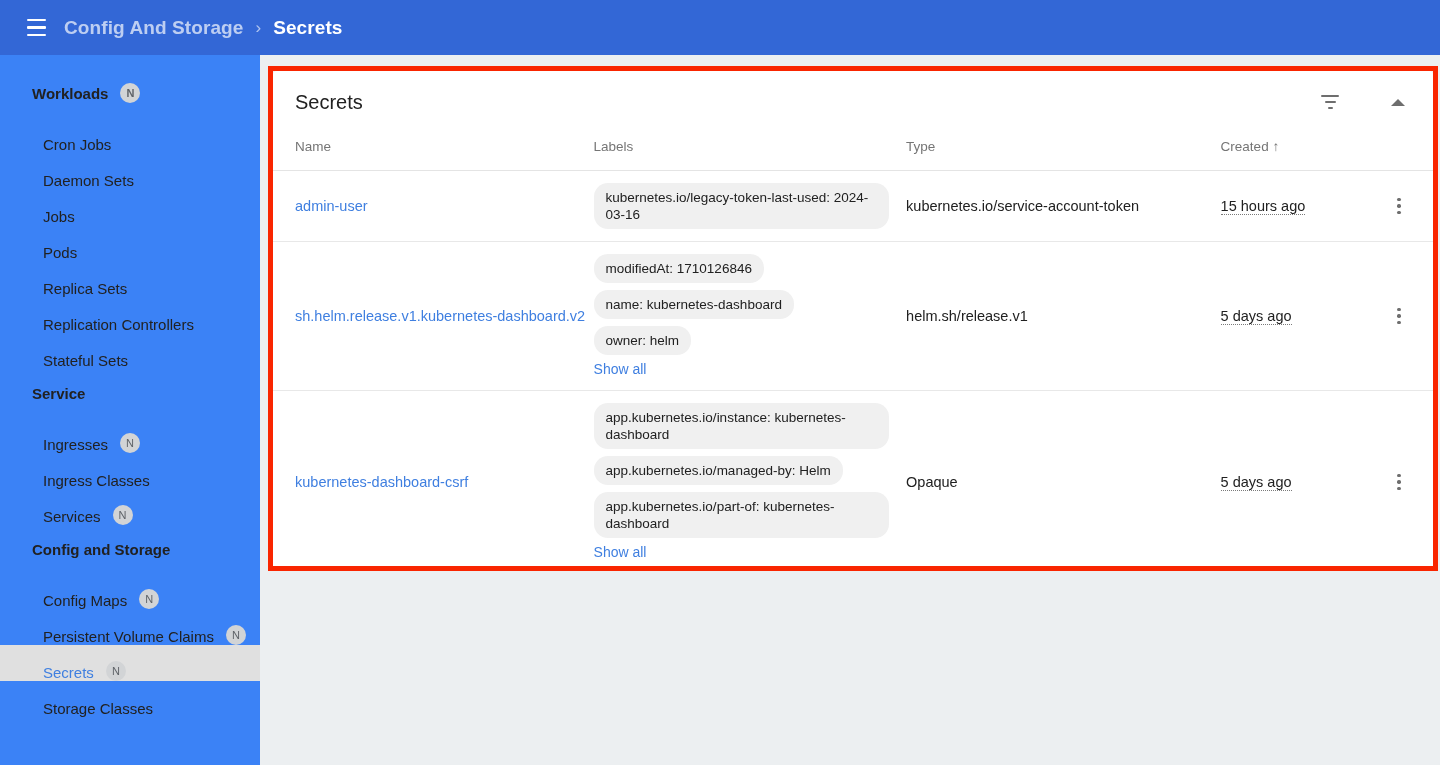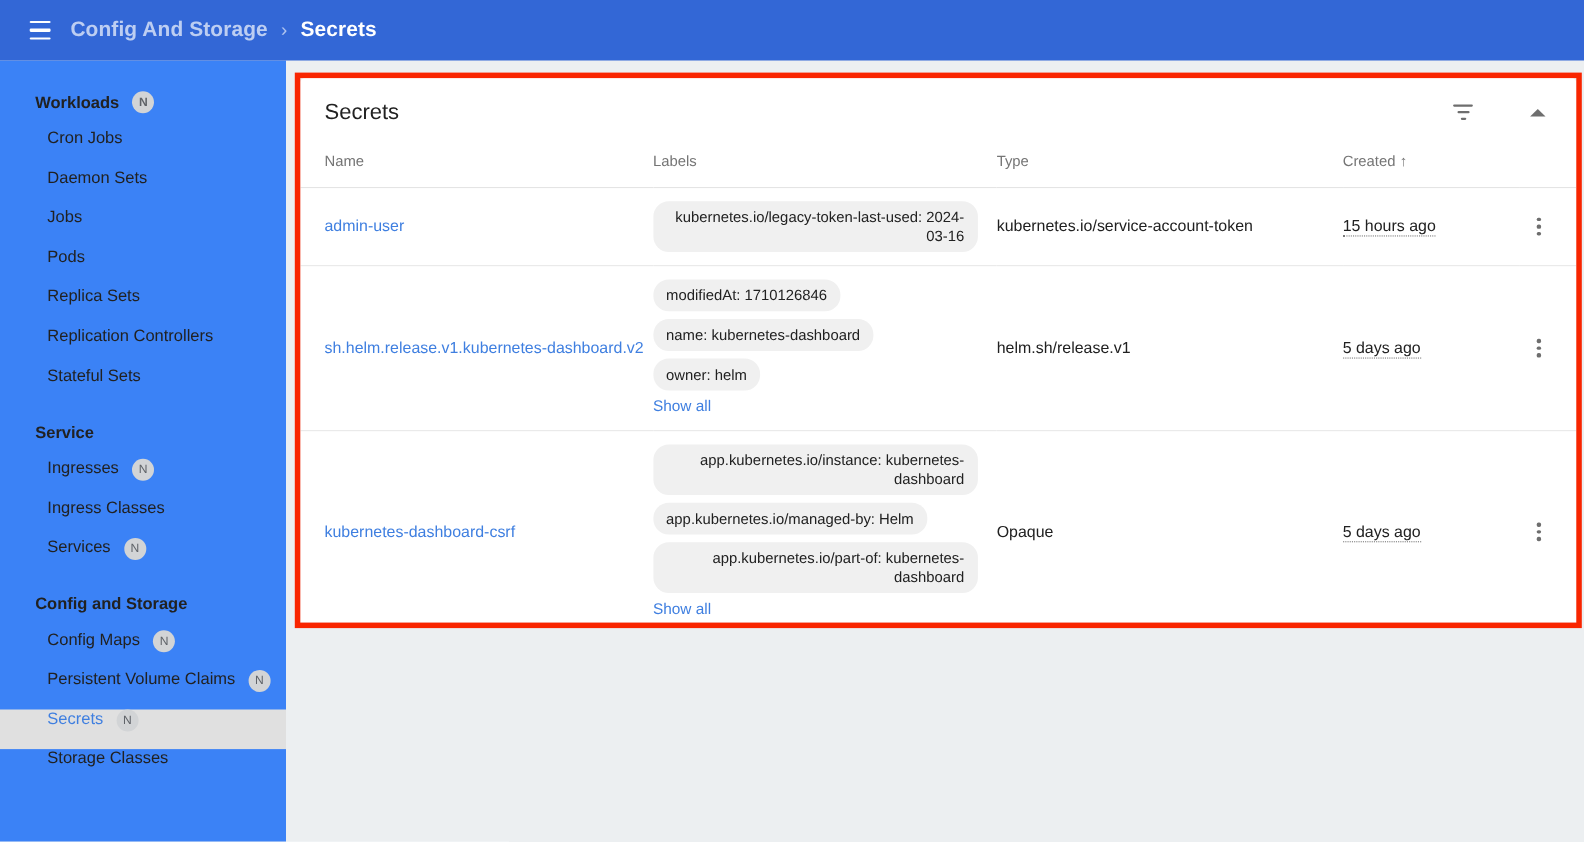--- a/index.html
+++ b/index.html
@@ -53,21 +53,21 @@
     background: #3b82f6;
     padding-top: 22px;
     overflow: hidden;
   }
   .nav-group-title {
     font-size: 15px; font-weight: bold; color: #212121;
     padding: 0 0 0 32px; height: 32px;
     display: flex; align-items: center; gap: 12px;
   }
   .nav-item {
-    height: 36px; display: flex; align-items: flex-start;
+    height: 36px; display: flex; align-items: flex-end;
     gap: 12px; padding-left: 43px;
     font-size: 15px; color: #212121;
     cursor: pointer;
   }
   .nav-item.active { background: #e0e0e0; }
   .nav-item.active .nav-label { color: #3f7fe0; }
   .nav-label { white-space: nowrap; }
   .badge-n {
     width: 20px; height: 20px; border-radius: 50%;
     background: #d2d4d6; color: #5f6368;
@@ -156,21 +156,20 @@
     border-bottom: 1px dotted #7a7a7a;
     cursor: default;
   }
 
   .chips { display: flex; flex-wrap: wrap; gap: 7px 7px; max-width: 300px; }
   .chip {
     background: #f0f0f0; color: #212121;
     border-radius: 14px; font-size: 13.5px;
     padding: 6px 12px; line-height: 17px;
     display: inline-block;
-    text-align: right;
   }
   .chip.wide { width: 295px; }
   .showall {
     color: #3f7fe0; font-size: 14px;
     cursor: pointer; margin-top: 6px;
     display: inline-block;
   }
 
   .kebab {
     width: 28px; height: 28px; cursor: pointer;

